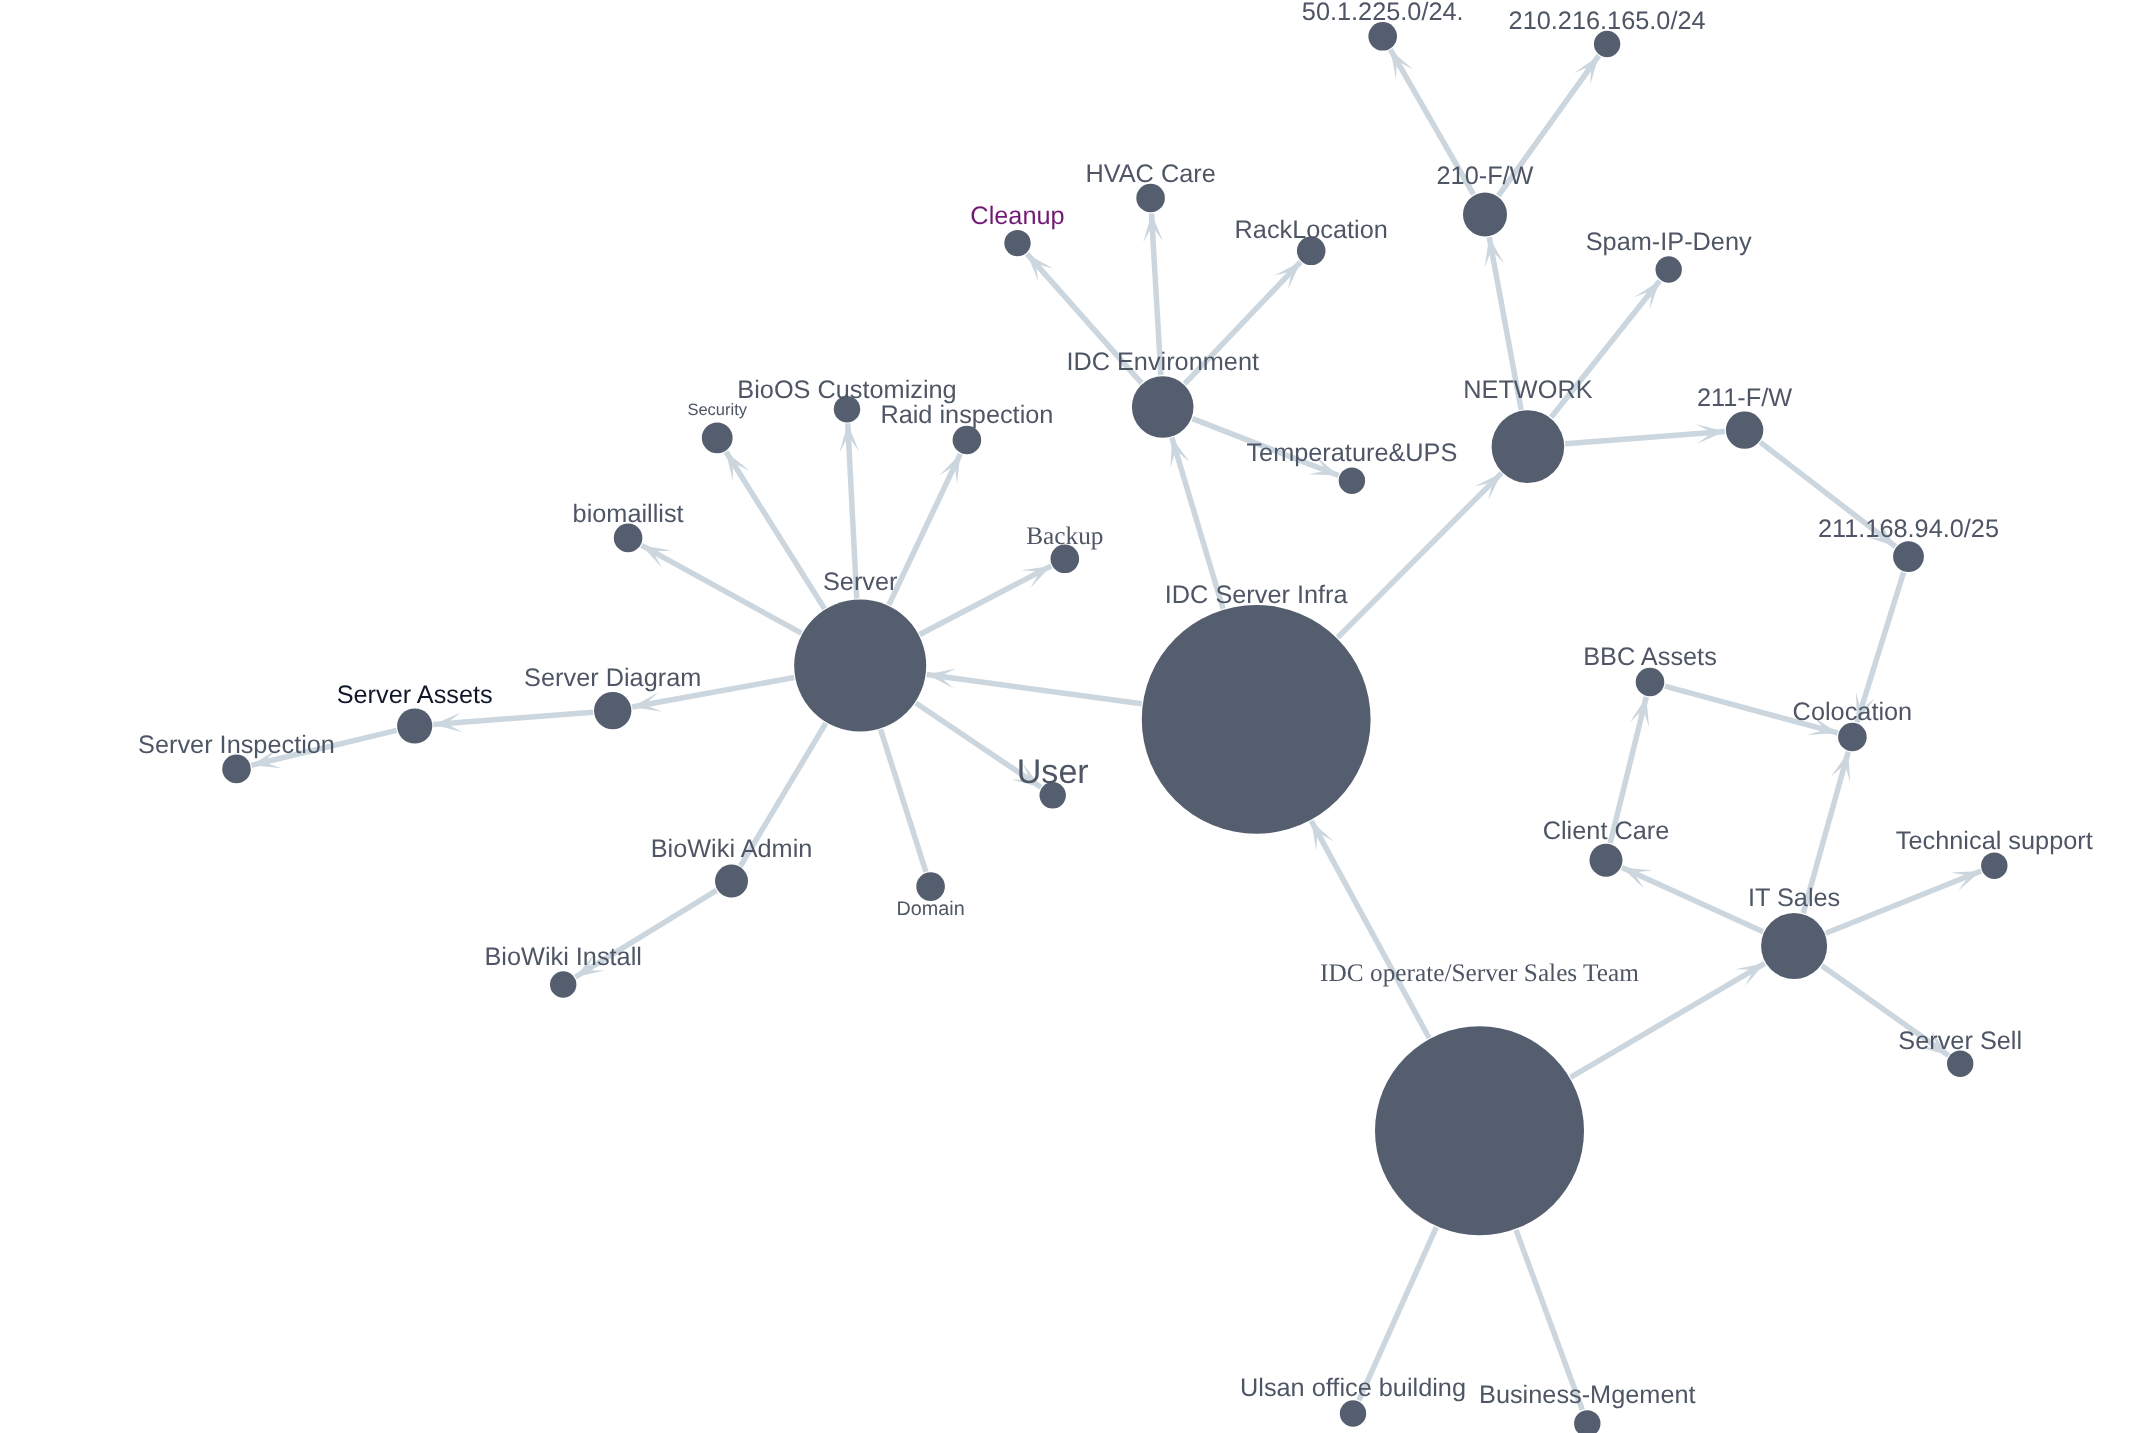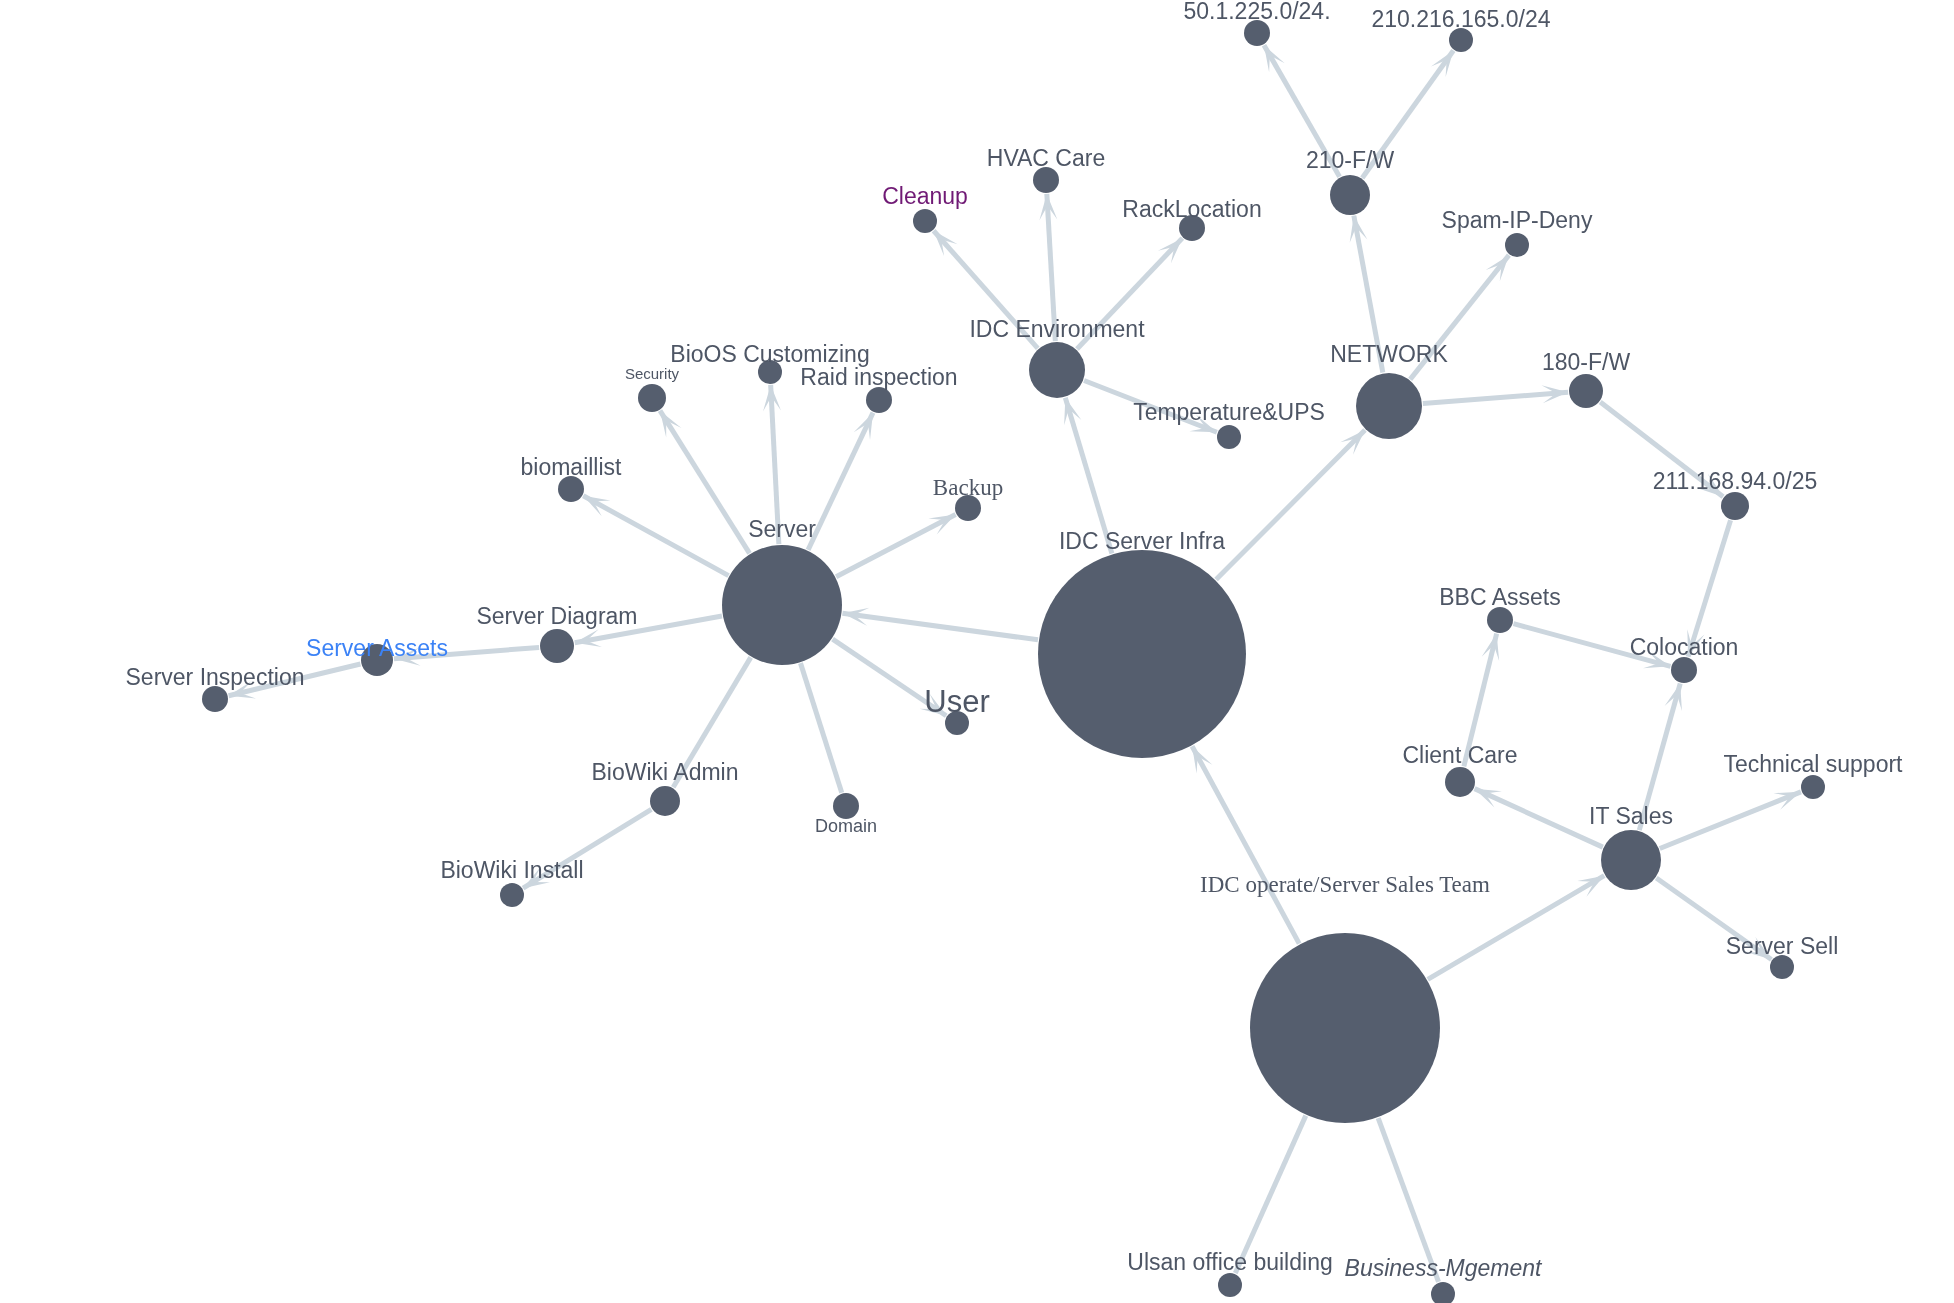--- a/index.html
+++ b/index.html
@@ -163,43 +163,43 @@
         <circle cx="512" cy="895" r="12" class="node-circle" fill="#555e6e"></circle>
       </g>
   </svg>
   <div id="labels-layer">
       <div class="node-label" style="left: 1142px; top: 541px; color: rgb(78, 86, 101); font-size: 23px;">IDC Server Infra</div>
       <div class="node-label" style="left: 1345px; top: 884px; color: rgb(78, 86, 101); font-size: 23px; font-family: Liberation Serif, serif;">IDC operate/Server Sales Team</div>
       <div class="node-label" style="left: 782px; top: 529px; color: rgb(78, 86, 101); font-size: 23px;">Server</div>
       <div class="node-label" style="left: 1057px; top: 329px; color: rgb(78, 86, 101); font-size: 23px;">IDC Environment</div>
       <div class="node-label" style="left: 1389px; top: 354px; color: rgb(78, 86, 101); font-size: 23px;">NETWORK</div>
       <div class="node-label" style="left: 1350px; top: 160px; color: rgb(78, 86, 101); font-size: 23px;">210-F/W</div>
-      <div class="node-label" style="left: 1586px; top: 362px; color: rgb(78, 86, 101); font-size: 23px;">180-F/W</div>
+      <div class="node-label" style="left: 1586px; top: 362px; color: rgb(78, 86, 101); font-size: 23px;">211-F/W</div>
       <div class="node-label" style="left: 1631px; top: 816px; color: rgb(78, 86, 101); font-size: 23px;">IT Sales</div>
       <div class="node-label" style="left: 1257px; top: 11px; color: rgb(78, 86, 101); font-size: 23px;">50.1.225.0/24.</div>
       <div class="node-label" style="left: 1461px; top: 19px; color: rgb(78, 86, 101); font-size: 23px;">210.216.165.0/24</div>
       <div class="node-label" style="left: 1517px; top: 220px; color: rgb(78, 86, 101); font-size: 23px;">Spam-IP-Deny</div>
       <div class="node-label" style="left: 1735px; top: 481px; color: rgb(78, 86, 101); font-size: 23px;">211.168.94.0/25</div>
       <div class="node-label" style="left: 1684px; top: 647px; color: rgb(78, 86, 101); font-size: 23px;">Colocation</div>
       <div class="node-label" style="left: 1500px; top: 597px; color: rgb(78, 86, 101); font-size: 23px;">BBC Assets</div>
       <div class="node-label" style="left: 1460px; top: 755px; color: rgb(78, 86, 101); font-size: 23px;">Client Care</div>
       <div class="node-label" style="left: 1813px; top: 764px; color: rgb(78, 86, 101); font-size: 23px;">Technical support</div>
       <div class="node-label" style="left: 1782px; top: 946px; color: rgb(78, 86, 101); font-size: 23px;">Server Sell</div>
       <div class="node-label" style="left: 1230px; top: 1262px; color: rgb(78, 86, 101); font-size: 23px;">Ulsan office building</div>
-      <div class="node-label" style="left: 1443px; top: 1268px; color: rgb(78, 86, 101); font-size: 23px; font-style: italic;">Business-Mgement</div>
+      <div class="node-label" style="left: 1443px; top: 1268px; color: rgb(78, 86, 101); font-size: 23px;">Business-Mgement</div>
       <div class="node-label" style="left: 925px; top: 196px; color: #701a75; font-size: 23px;">Cleanup</div>
       <div class="node-label" style="left: 1046px; top: 158px; color: rgb(78, 86, 101); font-size: 23px;">HVAC Care</div>
       <div class="node-label" style="left: 1192px; top: 209px; color: rgb(78, 86, 101); font-size: 23px;">RackLocation</div>
       <div class="node-label" style="left: 1229px; top: 412px; color: rgb(78, 86, 101); font-size: 23px;">Temperature&amp;UPS</div>
       <div class="node-label" style="left: 652px; top: 373px; color: rgb(78, 86, 101); font-size: 15px;">Security</div>
       <div class="node-label" style="left: 770px; top: 354px; color: rgb(78, 86, 101); font-size: 23px;">BioOS Customizing</div>
       <div class="node-label" style="left: 879px; top: 377px; color: rgb(78, 86, 101); font-size: 23px;">Raid inspection</div>
       <div class="node-label" style="left: 571px; top: 467px; color: rgb(78, 86, 101); font-size: 23px;">biomaillist</div>
       <div class="node-label" style="left: 968px; top: 487px; color: rgb(78, 86, 101); font-size: 23px; font-family: Liberation Serif, serif;">Backup</div>
       <div class="node-label" style="left: 557px; top: 616px; color: rgb(78, 86, 101); font-size: 23px;">Server Diagram</div>
-      <div class="node-label" style="left: 377px; top: 632px; color: #3b82f6; font-size: 23px; margin-top: 16px;">Server Assets</div>
+      <div class="node-label" style="left: 377px; top: 632px; color: #0f172a; font-size: 23px;">Server Assets</div>
       <div class="node-label" style="left: 215px; top: 677px; color: rgb(78, 86, 101); font-size: 23px; text-align: center;">Server Inspection</div>
       <div class="node-label" style="left: 957px; top: 701px; color: rgb(78, 86, 101); font-size: 31px;">User</div>
       <div class="node-label" style="left: 846px; top: 826px; color: rgb(78, 86, 101); font-size: 18px;">Domain</div>
       <div class="node-label" style="left: 665px; top: 772px; color: rgb(78, 86, 101); font-size: 23px;">BioWiki Admin</div>
       <div class="node-label" style="left: 512px; top: 870px; color: rgb(78, 86, 101); font-size: 23px;">BioWiki Install</div>
     </div>
 </div>
 
 </body></html>

